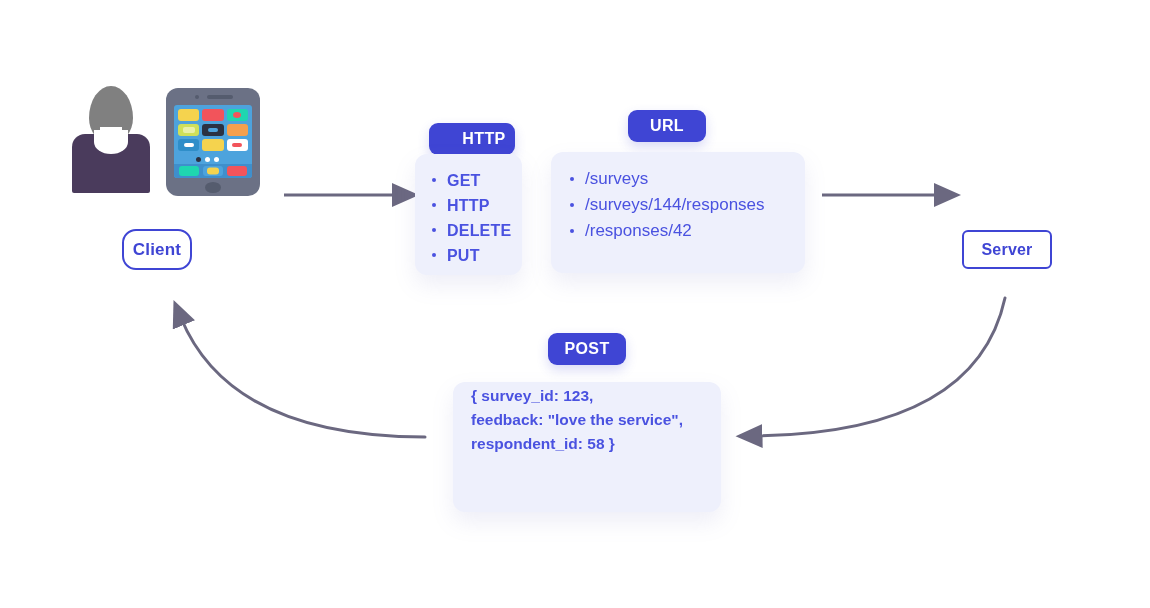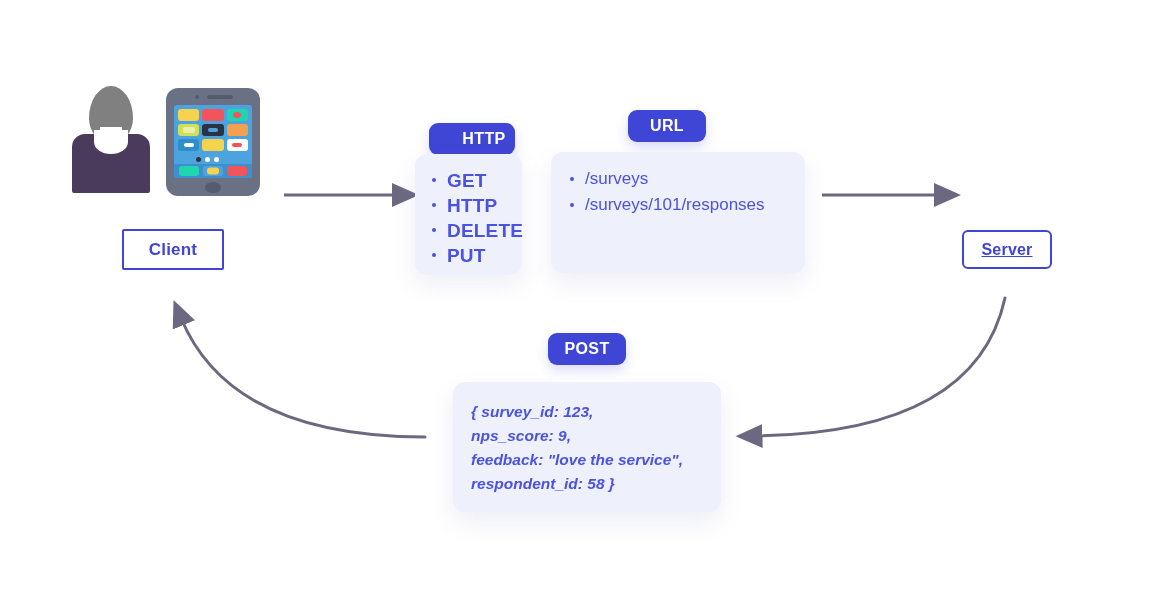--- a/index.html
+++ b/index.html
@@ -36,30 +36,29 @@
     justify-content: center;
     background: #ffffff;
     border: 2px solid #3f45d4;
     color: #3f45d4;
     font-weight: bold;
     letter-spacing: .2px;
     box-sizing: border-box;
   }
   #client-box {
     left: 122px; top: 229px;
-    width: 102px; height: 41px;
-    border-radius: 2px;
+    width: 70px; height: 41px;
+    border-radius: 14px;
     font-size: 17px;
   }
   #server-box {
     left: 962px; top: 230px;
     width: 90px; height: 39px;
     border-radius: 6px;
     font-size: 16px;
-    text-decoration: underline;
   }
 
   
   .badge {
     position: absolute;
     display: flex;
     align-items: center;
     justify-content: center;
     background: #3f45d4;
     color: #ffffff;
@@ -102,40 +101,39 @@
     content: "";
     position: absolute;
     left: 1px;
     top: 10px;
     width: 4px; height: 4px;
     border-radius: 50%;
     background: #4a52e0;
   }
   #panel-http .bullet-list li {
     font-weight: bold;
-    font-size: 19px;
+    font-size: 16px;
     letter-spacing: .2px;
   }
   #panel-url .bullet-list {
     padding-left: 18px;
   }
   #panel-url .bullet-list li {
     font-weight: normal;
     font-size: 17px;
     line-height: 26px;
   }
   #panel-url .bullet-list li::before { top: 11px; }
 
   .json-lines {
-    padding: 18px 0 0 18px;
+    padding: 2px 0 0 18px;
     font-weight: bold;
     font-size: 15.5px;
     line-height: 24px;
     white-space: nowrap;
-    font-style: italic;
   }
 
   
   #person { left: 72px; top: 86px; width: 78px; height: 107px; }
   #person .head {
     position: absolute;
     left: 17px; top: 0;
     width: 44px; height: 57px;
     background: #808080;
     border-radius: 50% 50% 46% 46% / 56% 56% 44% 44%;
@@ -347,29 +345,29 @@
       <li><span>PUT</span></li>
     </ul>
   </div>
 
   <div class="badge" id="badge-url">
     <span>URL</span>
   </div>
   <div class="panel" id="panel-url">
     <ul class="bullet-list">
       <li><span>/surveys</span></li>
-      <li><span>/surveys/101/responses</span></li>
+      <li><span>/surveys/144/responses</span></li>
+      <li><span>/responses/42</span></li>
     </ul>
   </div>
 
   <div class="badge" id="badge-json">
     <span>POST</span>
   </div>
   <div class="panel" id="panel-json">
     <div class="json-lines">
       <div>{ survey_id: 123,</div>
-      <div>nps_score: 9,</div>
       <div>feedback: "love the service",</div>
       <div>respondent_id: 58 }</div>
     </div>
   </div>
 
 </div>
 
 </body></html>

